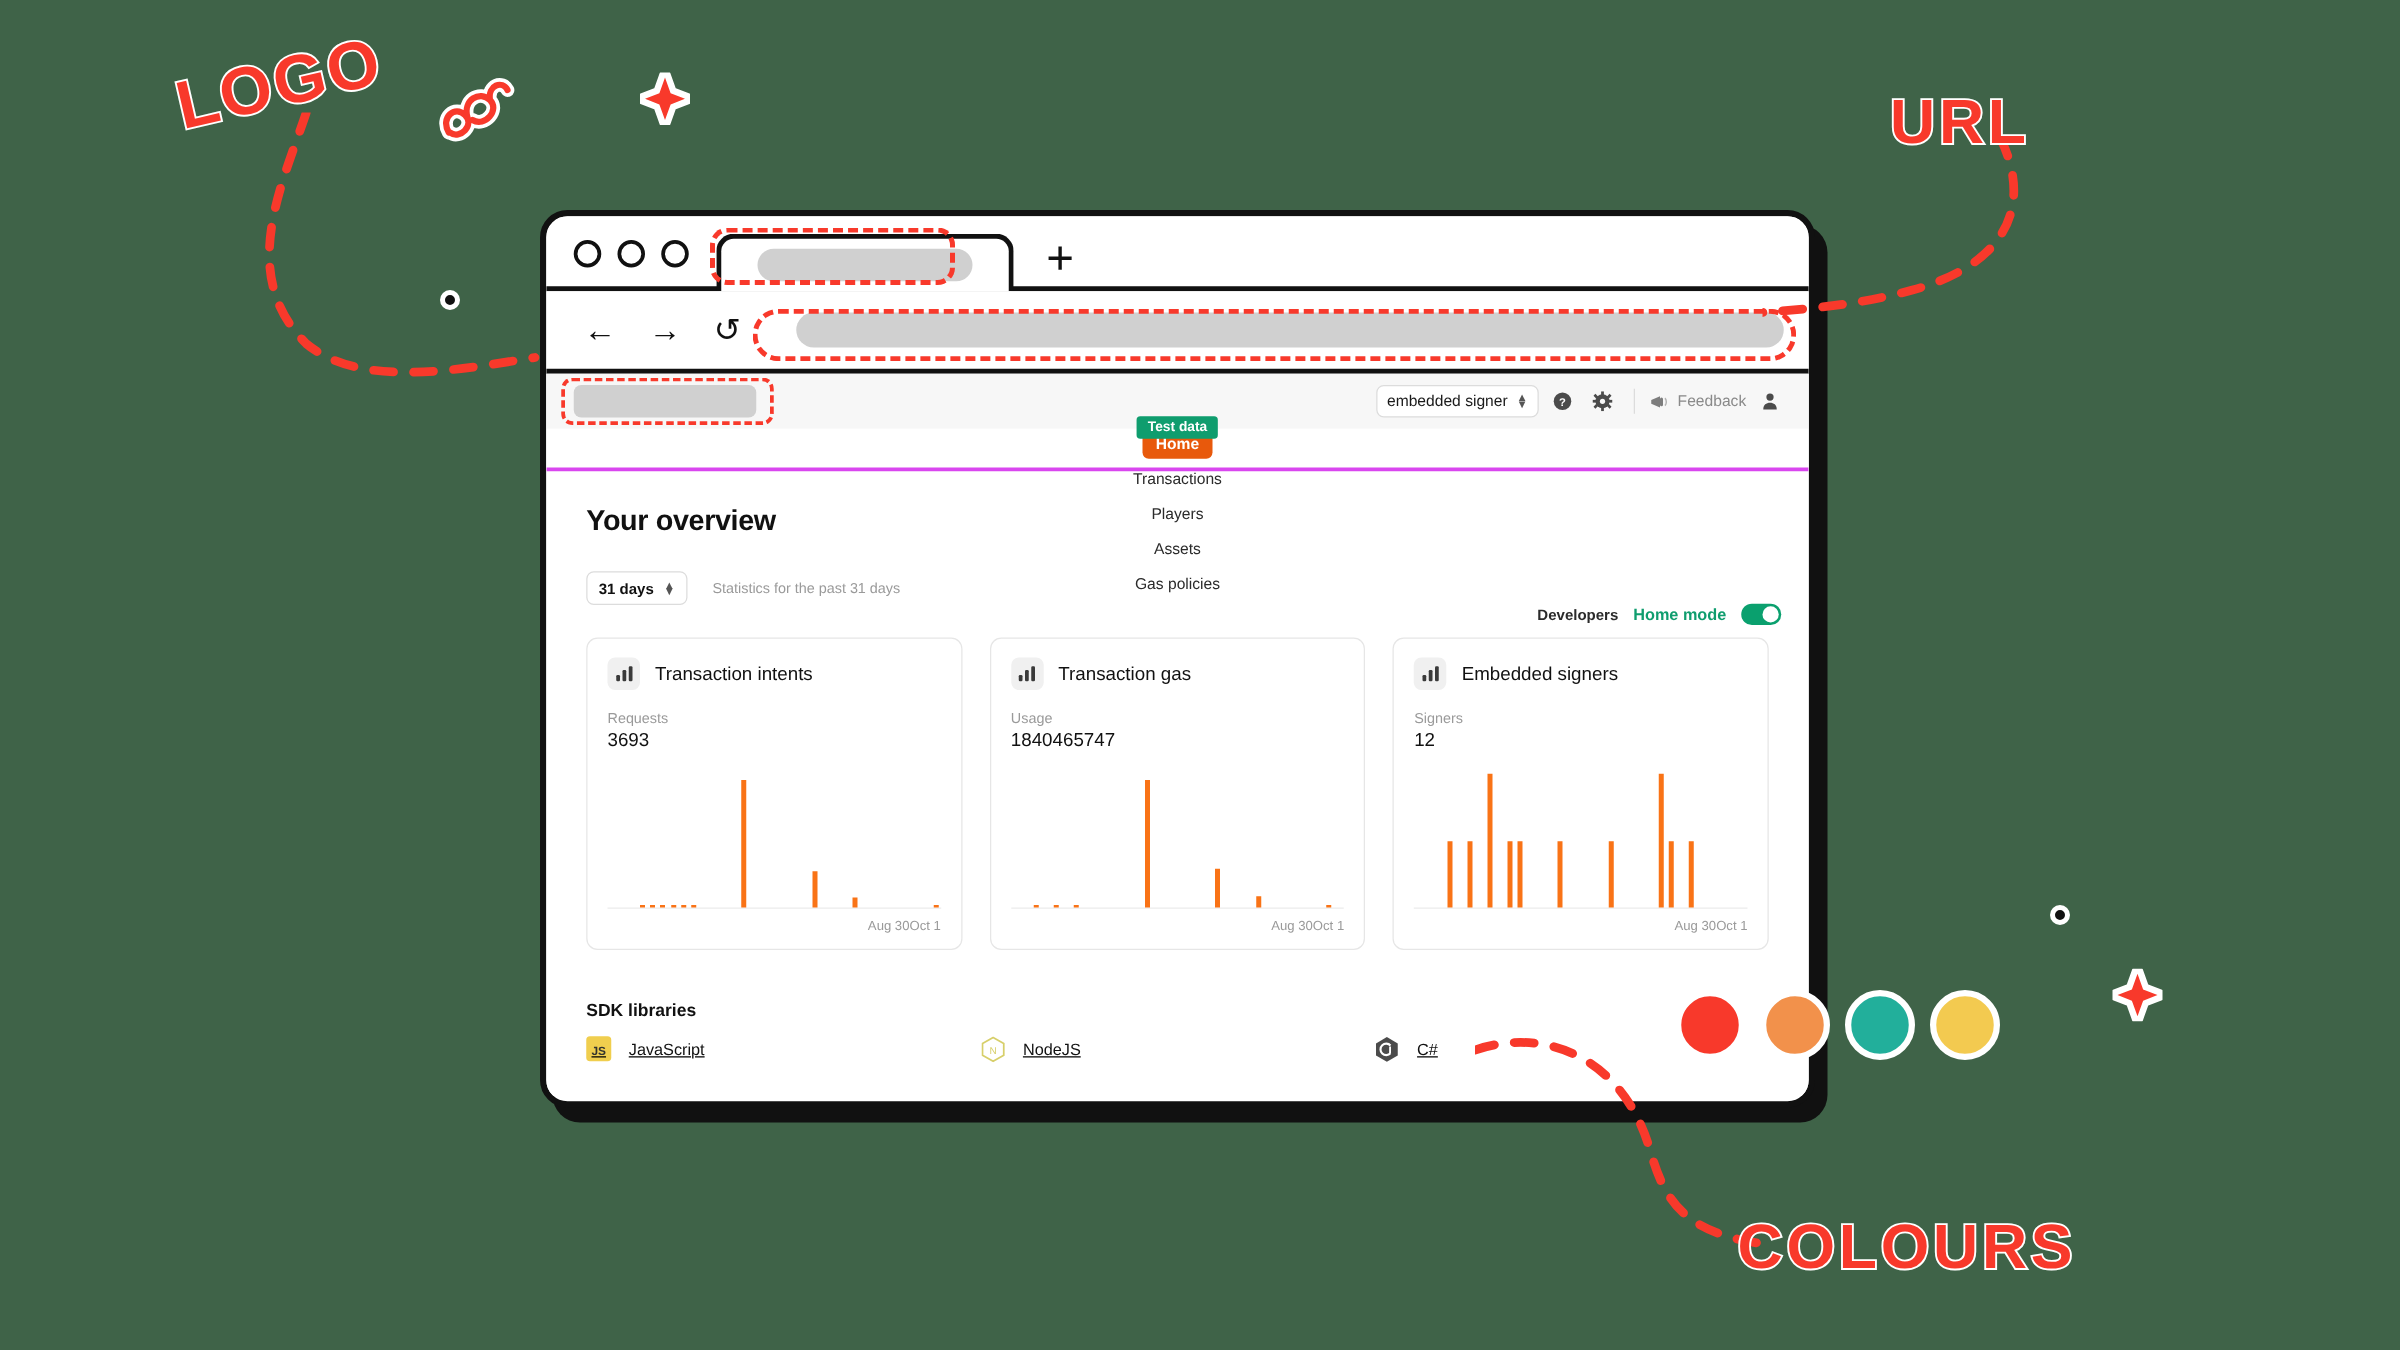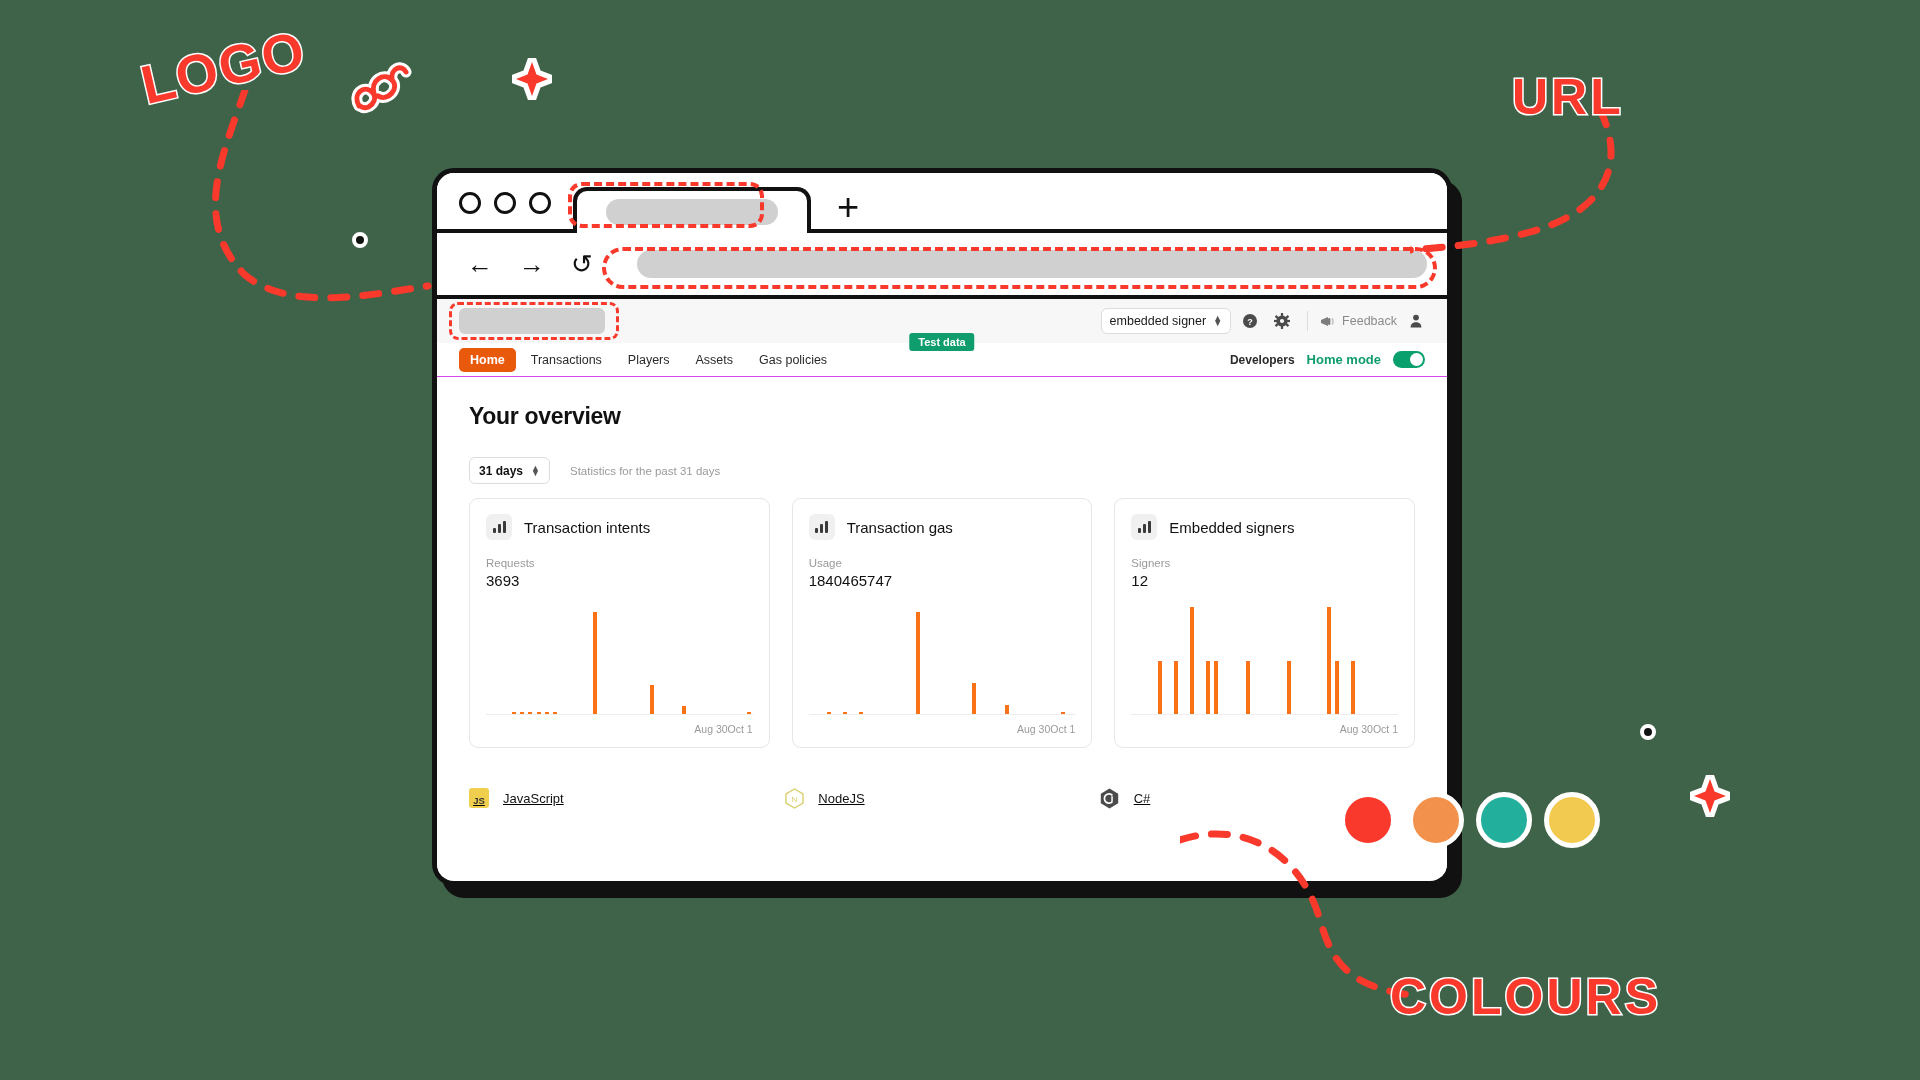--- a/index.html
+++ b/index.html
@@ -168,23 +168,24 @@
     color: #4b4b4b;
   }
   .divider-v { width: 1px; height: 20px; background: #dcdcdc; margin: 0 6px; }
   .feedback { display: flex; align-items: center; gap: 6px; font-size: 12.5px; color: #8a8a8a; }
 
   .app-nav {
     height: 34px;
     display: flex; align-items: center;
     padding: 0 22px;
     gap: 4px;
-    border-bottom: 1px solid #d946ef;
+    border-bottom: 3px solid #d946ef;
     background: #fff;
     position: relative;
+    flex-direction: column;
   }
   .nav-item {
     font-size: 12.5px; color: #2b2b2b;
     padding: 5px 11px; border-radius: 5px;
   }
   .nav-item.active { background: #E8590C; color: #fff; font-weight: 600; }
   .nav-right { margin-left: auto; display: flex; align-items: center; gap: 12px; }
   .devs { font-size: 12px; color: #2b2b2b; font-weight: 600; }
   .testmode { font-size: 13px; color: #0f9d6e; font-weight: 600; }
   .toggle {
@@ -216,20 +217,21 @@
     background: #fff;
   }
   .filter-note { font-size: 11.5px; color: #9a9a9a; }
 
   .cards { display: flex; gap: 22px; margin-top: 14px; }
   .card {
     flex: 1;
     border: 1px solid #e6e6e6; border-radius: 9px;
     padding: 15px 16px 12px 16px;
     background: #fff;
+    margin-top: 12px;
   }
   .card-head { display: flex; align-items: center; gap: 12px; }
   .card-icon {
     width: 26px; height: 26px; border-radius: 6px; background: #f0f0f0;
     display: flex; align-items: flex-end; justify-content: center; gap: 2px;
     padding-bottom: 7px;
   }
   .card-icon i { display: block; width: 3px; background: #3a3a3a; border-radius: 1px; }
   .card-icon i:nth-child(1) { height: 5px; }
   .card-icon i:nth-child(2) { height: 9px; }
@@ -620,20 +622,21 @@
               </div>
               <div class="chart-axis">
                 <span>Aug 30</span>
                 <span>Oct 1</span>
               </div>
             </div>
           </div>
         </div>
 
       <div class="sdk-section">
+        <div class="sdk-title">SDK libraries</div>
         <div class="sdk-row">
 
           <div class="sdk-item">
             <span class="sdk-logo">
               <span class="js-badge">JS</span>
             </span>
             <span class="sdk-label">JavaScript</span>
           </div>
 
           <div class="sdk-item">

